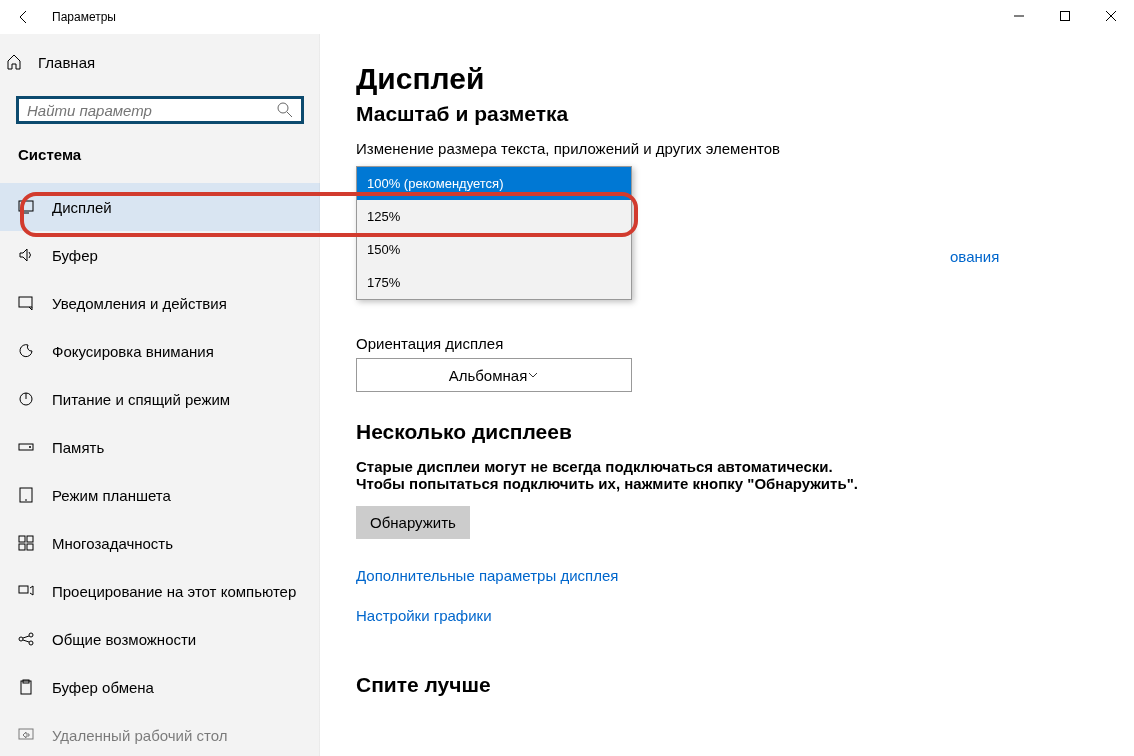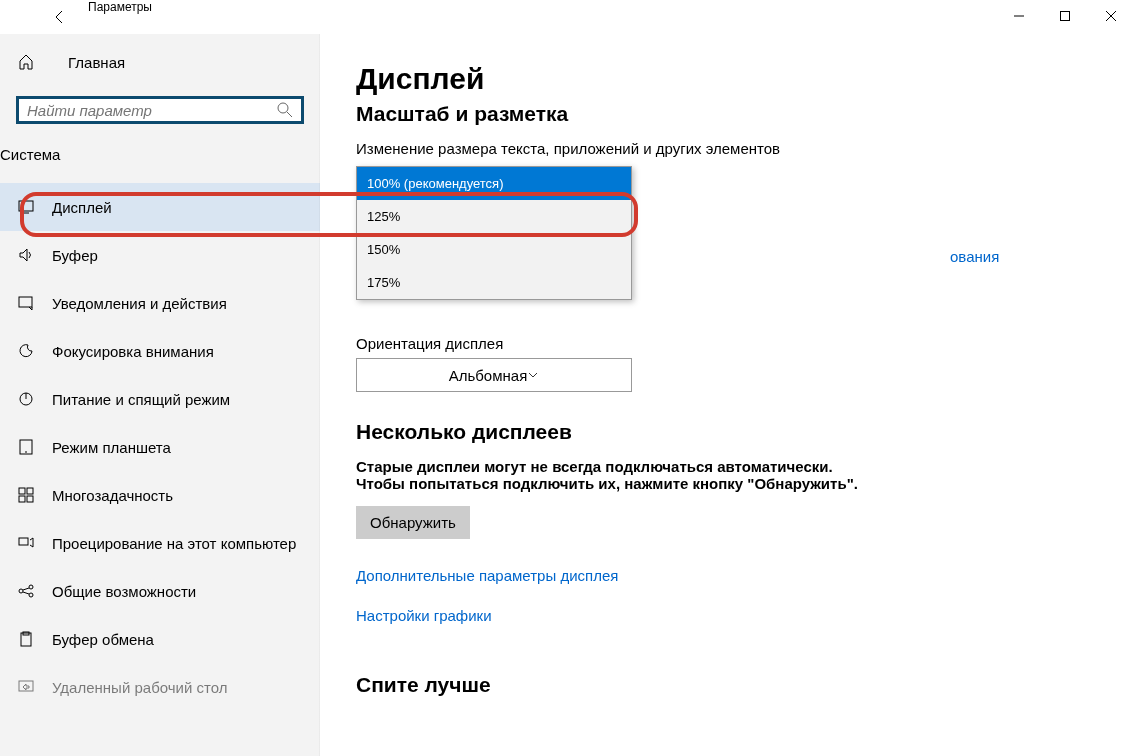--- a/index.html
+++ b/index.html
@@ -1,30 +1,30 @@
 <!DOCTYPE html>
 <html><head>
 <meta charset="utf-8">
 <style>
   * { margin:0; padding:0; box-sizing:border-box; font-family:"Segoe UI",Arial,sans-serif; }
   body { width:1134px; height:756px; background:#fff; overflow:hidden; position:relative; }
-  .titlebar { height:34px; display:flex; border-bottom:0;margin-left:36px; }
+  .titlebar { height:34px; display:flex; align-items:center; border-bottom:0; }
   .back-btn { width:48px; height:34px; display:flex; align-items:center; justify-content:center; cursor:pointer; }
   .titlebar-title { font-size:12px; color:#000; padding-left:4px; }
   .win-controls { position:absolute; right:0; top:0; display:flex; }
   .win-btn { width:46px; height:32px; display:flex; align-items:center; justify-content:center; cursor:pointer; }
   .layout { display:flex; height:722px; }
   .sidebar { width:320px; background:#f3f3f3; height:100%; overflow:hidden; position:relative; }
   .sidebar::after { content:""; position:absolute; right:0; top:0; bottom:0; width:1px; background:linear-gradient(to right,rgba(0,0,0,0) 0%,rgba(0,0,0,0.07) 100%); }
-  .home-row { display:flex; align-items:center; height:40px; padding-left:18px; margin-top:8px; cursor:pointer;gap:18px; }
+  .home-row { display:flex; align-items:center; height:40px; padding-left:6px; margin-top:8px; cursor:pointer; }
   .home-row svg { margin-right:16px; }
   .home-row span { font-size:15px; }
   .search-box { margin:14px 16px 18px 16px; height:28px; border:3px solid #0c4a6e; background:#fff; display:flex; align-items:center; padding:0 8px; }
   .search-box input { flex:1; border:none; outline:none; font-size:15px; background:transparent; font-style:italic; color:#666; }
-  .group-title { font-size:15px; font-weight:400; padding:4px 18px 10px 0; }
+  .group-title { font-size:15px; font-weight:700; padding:4px 18px 10px 18px; }
   .nav-list { list-style:none; margin-top:10px; }
   .nav-item { display:flex; align-items:center; height:48px; padding-left:18px; cursor:pointer; position:relative; }
   .nav-item.selected { background:#d9e5f2; }
   .nav-item.selected::before { content:""; position:absolute; left:0; top:4px; bottom:4px; width:4px; background:#0078d4; display:none; }
   .nav-item svg { width:16px; height:16px; margin-right:18px; flex-shrink:0; }
   .nav-item span { font-size:15px; }
   .content { flex:1; padding:28px 36px 0 36px; overflow:hidden; position:relative; }
   .page-title { font-size:30px; font-weight:600; margin-bottom:6px; }
   .section-title { font-size:21px; font-weight:600; margin-bottom:14px; }
   .label { font-size:15px; margin-bottom:6px; }
@@ -116,20 +116,27 @@
       </li>
       <li class="nav-item">
         <svg viewBox="0 0 16 16">
             <circle cx="8" cy="8" r="6" stroke="#000" fill="none"></circle>
             <line x1="8" y1="2" x2="8" y2="8" stroke="#000"></line>
           </svg>
         <span>Питание и спящий режим</span>
       </li>
       <li class="nav-item">
         <svg viewBox="0 0 16 16">
+            <rect x="1" y="5" width="14" height="6" stroke="#000" fill="none"></rect>
+            <circle cx="12" cy="8" r="1" fill="#000"></circle>
+          </svg>
+        <span>Память</span>
+      </li>
+      <li class="nav-item">
+        <svg viewBox="0 0 16 16">
             <rect x="2" y="1" width="12" height="14" stroke="#000" fill="none"></rect>
             <line x1="7" y1="13" x2="9" y2="13" stroke="#000"></line>
           </svg>
         <span>Режим планшета</span>
       </li>
       <li class="nav-item">
         <svg viewBox="0 0 16 16">
             <rect x="1" y="1" width="6" height="6" stroke="#000" fill="none"></rect>
             <rect x="9" y="1" width="6" height="6" stroke="#000" fill="none"></rect>
             <rect x="1" y="9" width="6" height="6" stroke="#000" fill="none"></rect>

